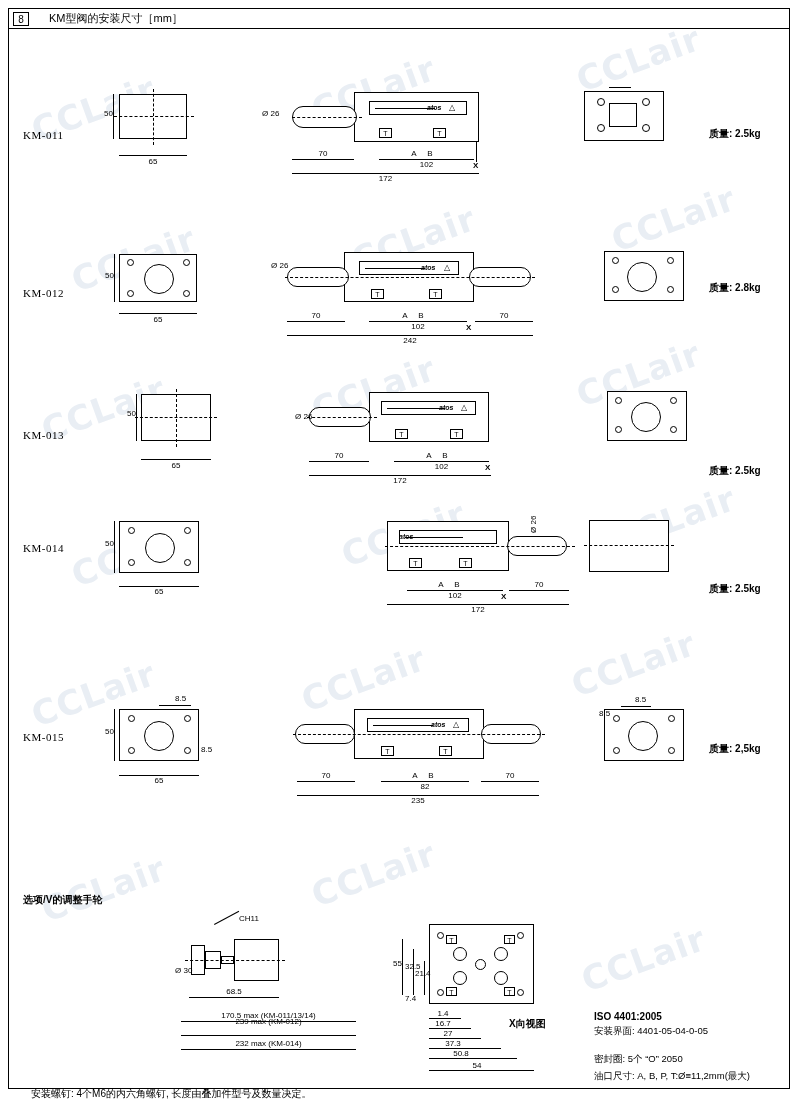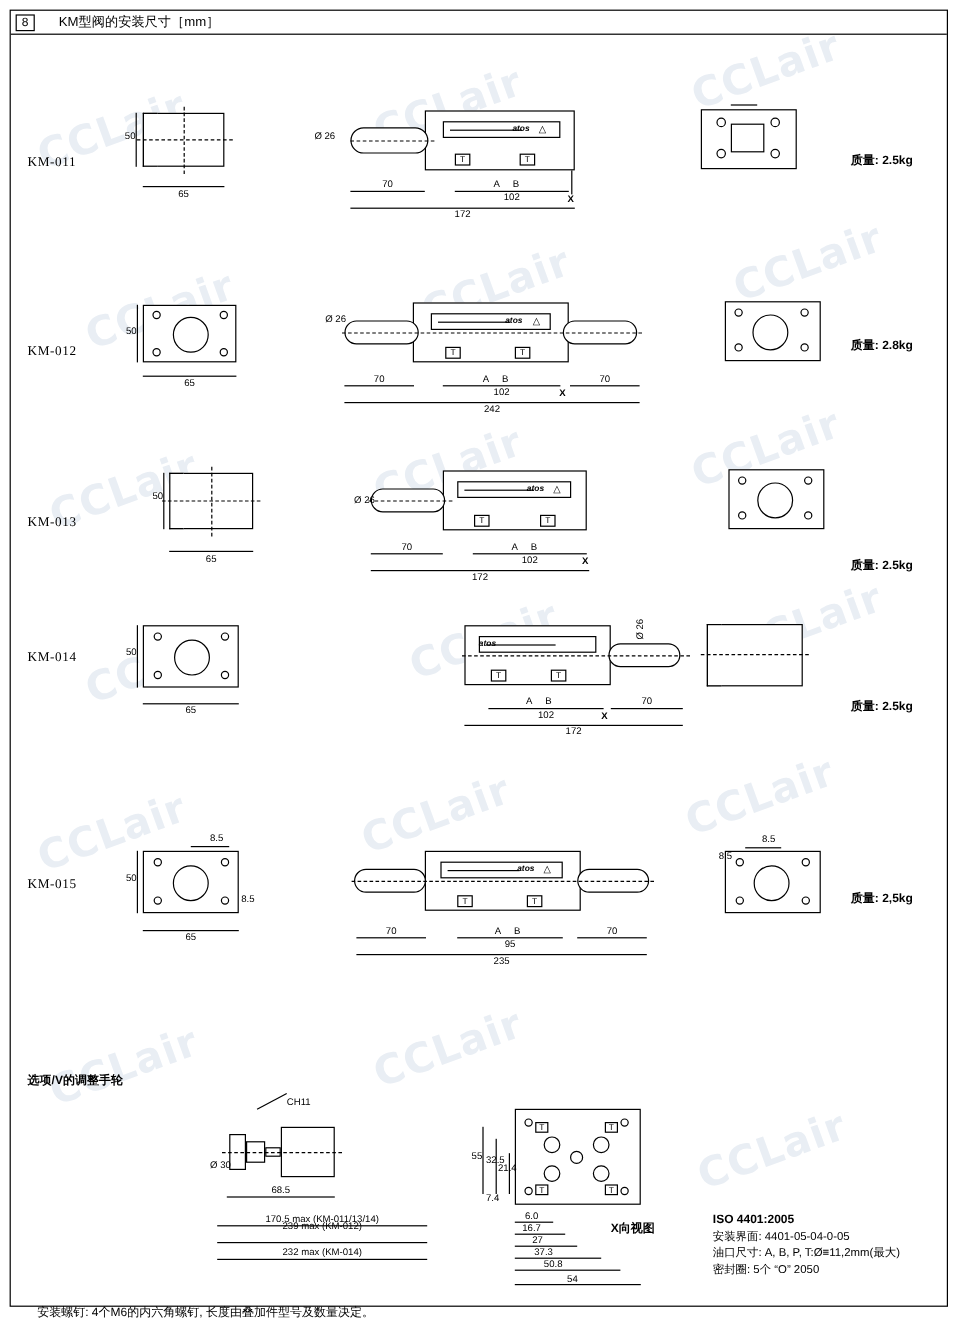--- a/index.html
+++ b/index.html
@@ -280,21 +280,21 @@
   <div class="atos" style="left:422px;top:712px;">atos</div>
   <div class="lbl" style="left:444px;top:711px;">△</div>
   <div class="rnd" style="left:286px;top:715px;width:60px;height:20px;border-radius:10px;"></div>
   <div class="rnd" style="left:472px;top:715px;width:60px;height:20px;border-radius:10px;"></div>
   <div class="ln h1" style="left:284px;top:725px;width:252px;border-top:1px dashed #000;background:none;"></div>
   <div class="port" style="left:372px;top:737px;width:13px;height:10px;">T</div>
   <div class="port" style="left:430px;top:737px;width:13px;height:10px;">T</div>
   <div class="ln h1" style="left:288px;top:772px;width:58px;"></div>
   <div class="dimc" style="left:288px;top:762px;width:58px;">70</div>
   <div class="ln h1" style="left:372px;top:772px;width:88px;"></div>
-  <div class="dimc" style="left:372px;top:773px;width:88px;">95</div>
+  <div class="dimc" style="left:372px;top:773px;width:88px;">82</div>
   <div class="dimc" style="left:378px;top:762px;width:72px;">A &nbsp;&nbsp;&nbsp; B</div>
   <div class="ln h1" style="left:472px;top:772px;width:58px;"></div>
   <div class="dimc" style="left:472px;top:762px;width:58px;">70</div>
   <div class="ln h1" style="left:288px;top:786px;width:242px;"></div>
   <div class="dimc" style="left:288px;top:787px;width:242px;">235</div>
 
   <div class="body" style="left:595px;top:700px;width:80px;height:52px;"></div>
   <div class="circ" style="left:619px;top:712px;width:30px;height:30px;"></div>
   <div class="circ" style="left:604px;top:706px;width:7px;height:7px;"></div>
   <div class="circ" style="left:659px;top:706px;width:7px;height:7px;"></div>
@@ -339,35 +339,35 @@
   <div class="port" style="left:495px;top:978px;width:11px;height:9px;">T</div>
 
   <div class="dim" style="left:384px;top:950px;">55</div>
   <div class="dim" style="left:396px;top:953px;">32.5</div>
   <div class="dim" style="left:406px;top:960px;">21.4</div>
   <div class="dim" style="left:396px;top:985px;">7.4</div>
   <div class="ln v1" style="left:393px;top:930px;height:56px;"></div>
   <div class="ln v1" style="left:404px;top:940px;height:46px;"></div>
   <div class="ln v1" style="left:415px;top:952px;height:34px;"></div>
 
-  <div class="dimc" style="left:418px;top:1000px;width:32px;">6.0</div>
+  <div class="dimc" style="left:418px;top:1000px;width:32px;">1.4</div>
   <div class="dimc" style="left:418px;top:1010px;width:32px;">16.7</div>
   <div class="dimc" style="left:418px;top:1020px;width:42px;">27</div>
   <div class="dimc" style="left:418px;top:1030px;width:52px;">37.3</div>
   <div class="dimc" style="left:418px;top:1040px;width:68px;">50.8</div>
   <div class="dimc" style="left:418px;top:1052px;width:100px;">54</div>
   <div class="ln h1" style="left:420px;top:1009px;width:32px;"></div>
   <div class="ln h1" style="left:420px;top:1019px;width:42px;"></div>
   <div class="ln h1" style="left:420px;top:1029px;width:52px;"></div>
   <div class="ln h1" style="left:420px;top:1039px;width:72px;"></div>
   <div class="ln h1" style="left:420px;top:1049px;width:88px;"></div>
   <div class="ln h1" style="left:420px;top:1061px;width:105px;"></div>
 
   <div class="sect-title" style="left:500px;top:1008px;">X向视图</div>
 
   <div class="sect-title" style="left:585px;top:1002px;">ISO 4401:2005</div>
   <div class="spec" style="left:585px;top:1015px;">安装界面: 4401-05-04-0-05</div>
-  <div class="spec" style="left:585px;top:1029px;">油口尺寸: A, B, P, T:Ø≡11,2mm(最大)</div>
+  <div class="spec" style="left:585px;top:1060px;">油口尺寸: A, B, P, T:Ø≡11,2mm(最大)</div>
   <div class="spec" style="left:585px;top:1043px;">密封圈: 5个 “O” 2050</div>
 
   <div class="footer" style="left:22px;top:1078px;">安装螺钉: 4个M6的内六角螺钉, 长度由叠加件型号及数量决定。</div>
 
 </div>
 
 </body></html>

